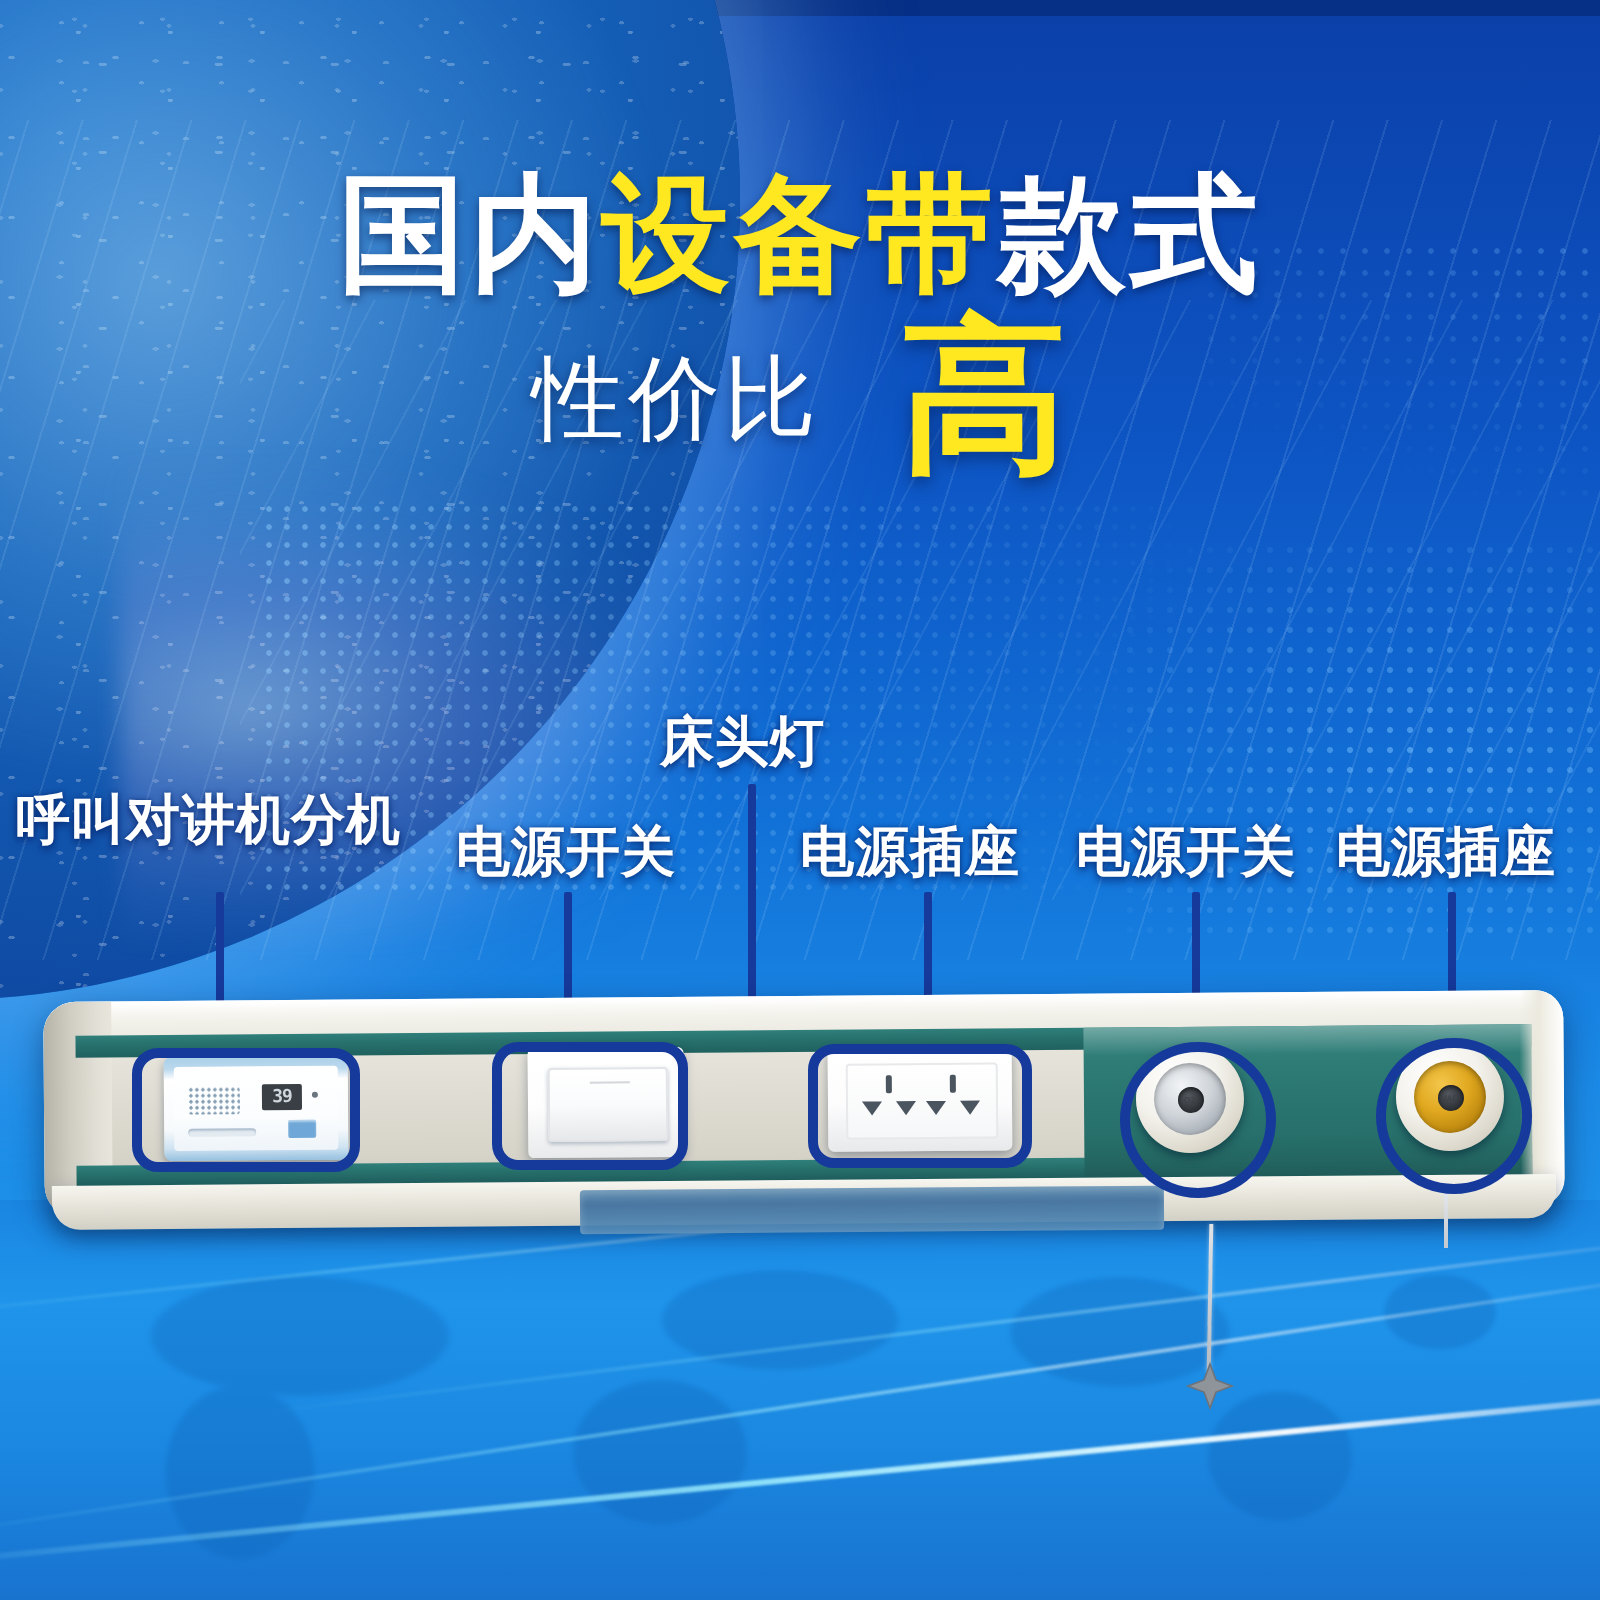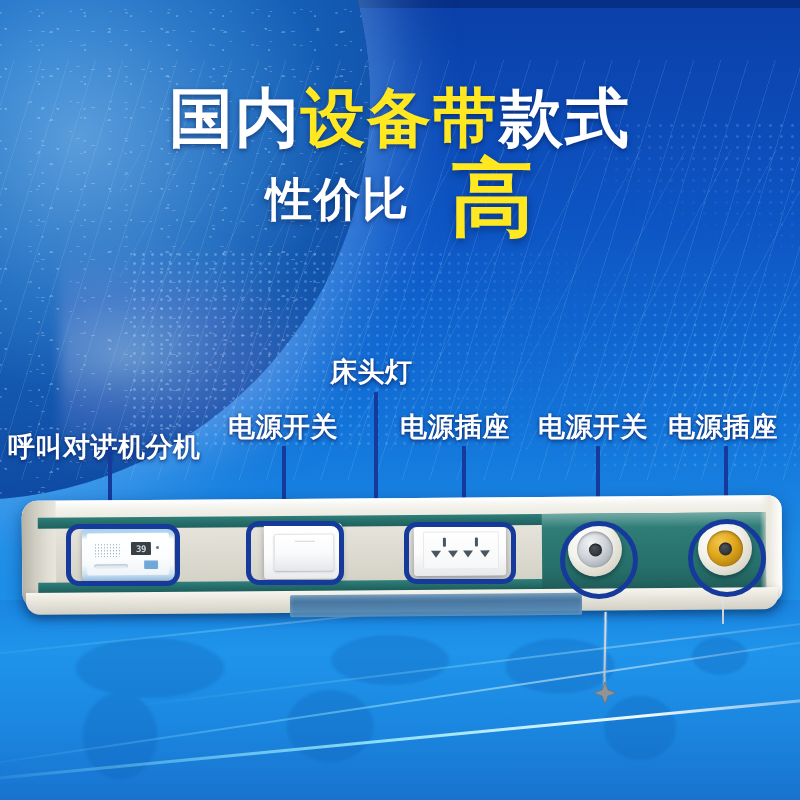--- a/index.html
+++ b/index.html
@@ -133,21 +133,21 @@
     white-space:nowrap;
   }
   .hl-line1 .w{color:#ffffff;text-shadow:0 2px 5px rgba(0,20,70,.55);}
   .hl-line1 .y{color:#ffe81f;text-shadow:0 2px 5px rgba(0,20,70,.55);}
 
   .hl-line2{
     position:absolute;left:0;top:74px;width:800px;
     display:flex;align-items:center;justify-content:center;gap:40px;
   }
   .hl-sub{
-    font-size:46px;font-weight:bold;color:#ffffff;letter-spacing:2px;
+    font-size:46px;font-weight:normal;color:#ffffff;letter-spacing:2px;
     text-shadow:0 2px 6px rgba(0,20,70,.55);line-height:1;
   }
   .hl-big{
     font-size:84px;font-weight:bold;color:#ffe81f;line-height:.92;
     text-shadow:0 3px 8px rgba(0,20,70,.5);
   }
 
   
   .callout{position:absolute;}
   .callout .lbl{
@@ -367,21 +367,21 @@
   <div class="headline">
     <div class="hl-line1">
       <span class="w">国内</span><span class="y">设备带</span><span class="w">款式</span>
     </div>
     <div class="hl-line2">
       <span class="hl-sub">性价比</span>
       <span class="hl-big">高</span>
     </div>
   </div>
 
-  <div class="callout" style="left:8px;top:433px;">
+  <div class="callout" style="left:8px;top:397px;">
     <span class="lbl">呼叫对讲机分机</span>
   </div>
   <div class="leader" style="left:108px;top:446px;height:76px;"></div>
 
   <div class="callout" style="left:228px;top:413px;">
     <span class="lbl">电源开关</span>
   </div>
   <div class="leader" style="left:282px;top:446px;height:74px;"></div>
 
   <div class="callout" style="left:330px;top:358px;">

